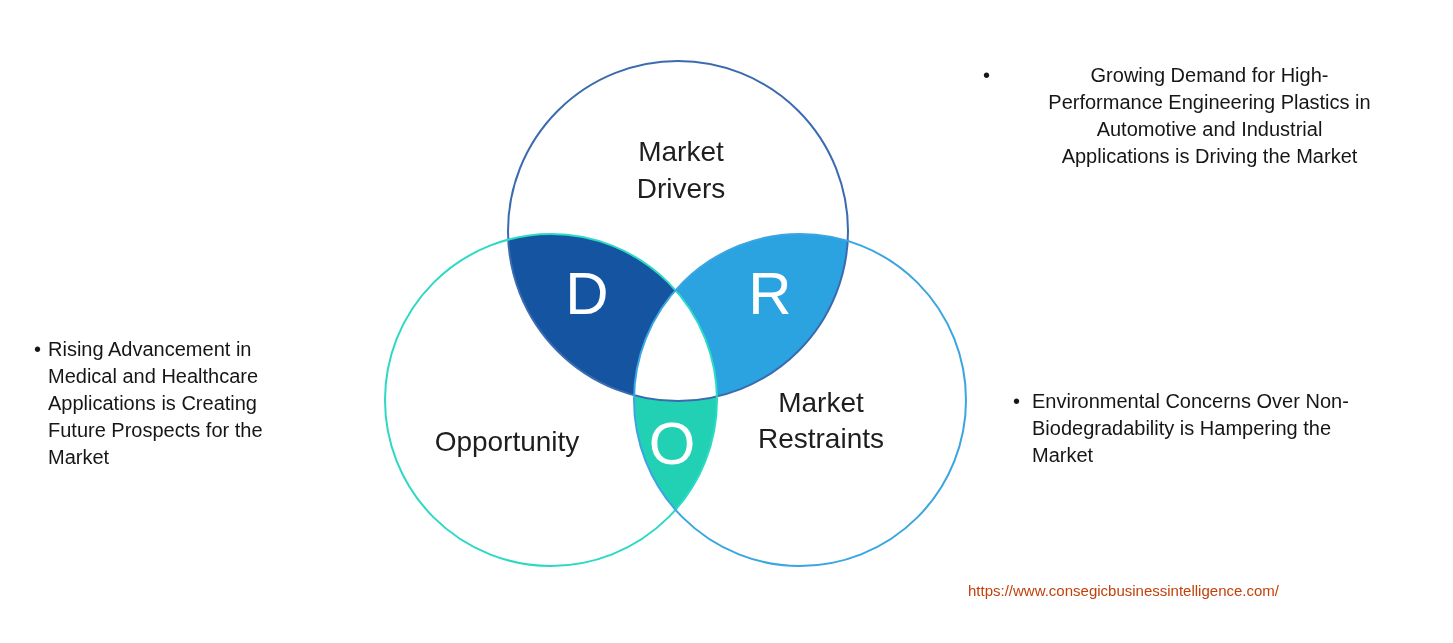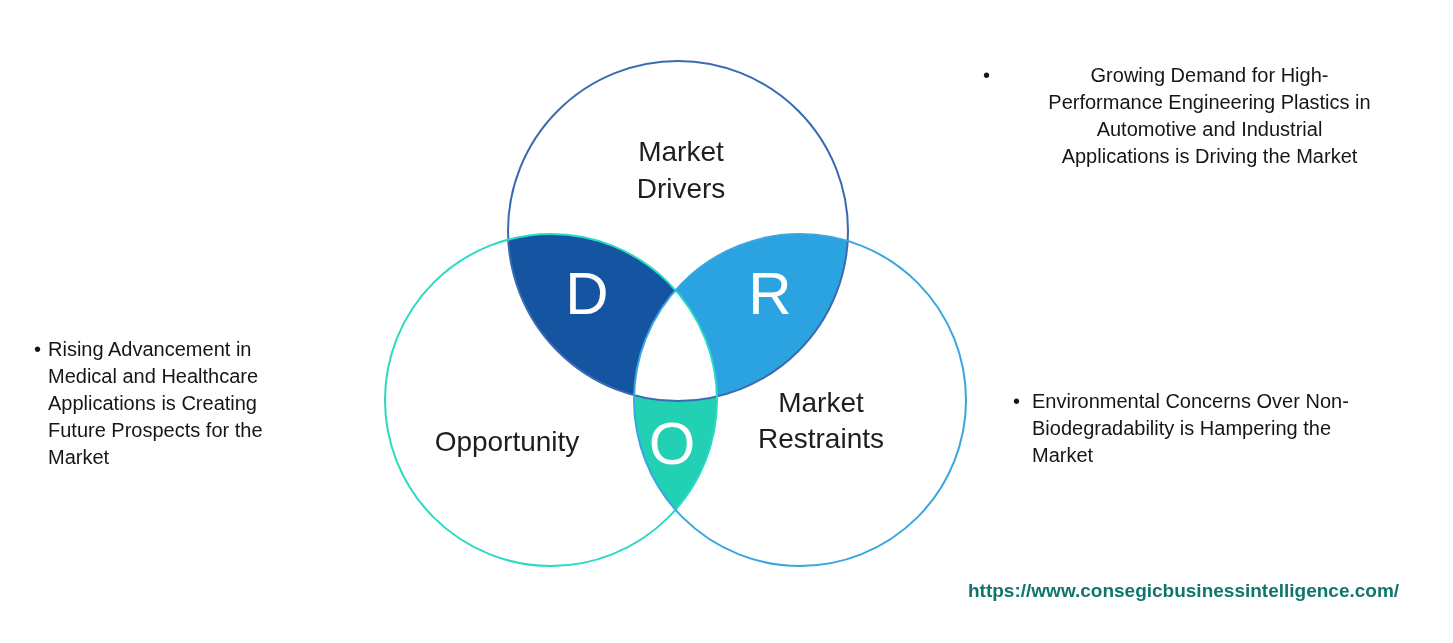--- a/index.html
+++ b/index.html
@@ -63,24 +63,24 @@
   .bullets-right-top   { left: 983px;  top: 62px;  width: 430px; }
   .bullets-right-top li    { padding-left: 23px; text-align: center; }
   .bullets-right-bottom{ left: 1013px; top: 388px; width: 410px; }
   .bullets-right-bottom li { padding-left: 19px; }
 
   .source-url {
     position: absolute;
     left: 968px;
     top: 579px;
     width: 460px;
-    font-size: 19px;
+    font-size: 15px;
     line-height: 24px;
-    font-weight: 700;
-    color: #0f766e;
+    font-weight: 400;
+    color: #c2410c;
     white-space: nowrap;
   }
 </style>
 </head>
 <body>
 
 <div class="canvas">
 
   <svg class="venn-svg" viewBox="0 0 1453 643" xmlns="http://www.w3.org/2000/svg">
     <defs>

